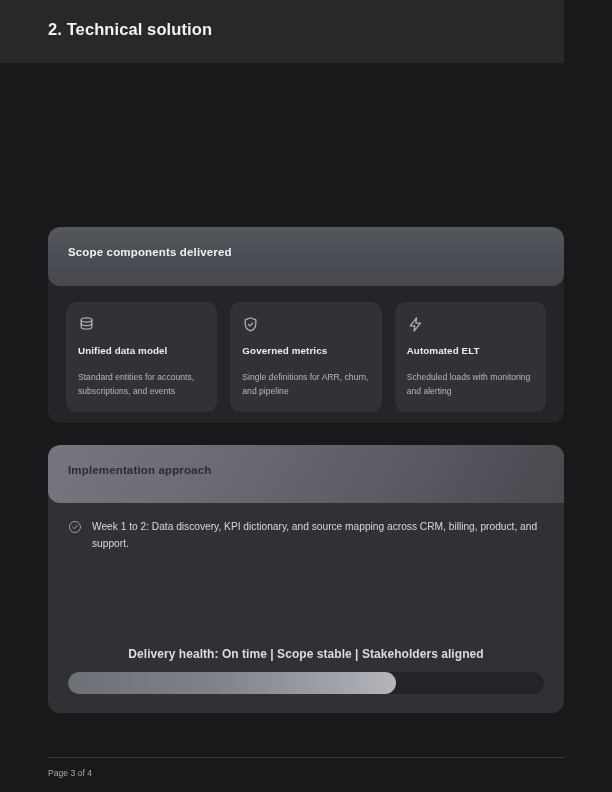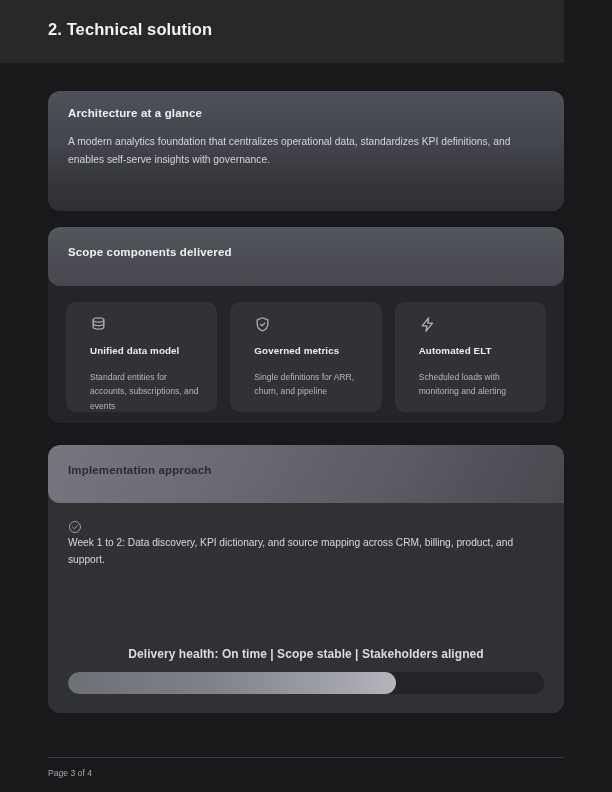--- a/index.html
+++ b/index.html
@@ -105,21 +105,21 @@
     top: 75px;
     width: 480px;
     display: flex;
     gap: 13px;
   }
   .component-card {
     width: 152px;
     height: 110px;
     background: #313236;
     border-radius: 10px;
-    padding: 14px 12px 0 24px;
+    padding: 14px 12px 0 12px;
     position: relative;
   }
   .component-card .ic {
     width: 17px;
     height: 17px;
     display: block;
     color: #aeb0b4;
   }
   .component-card .cc-title {
     margin-top: 12px;
@@ -165,21 +165,20 @@
   .steps {
     position: absolute;
     left: 20px;
     top: 73px;
     width: 476px;
   }
   .step {
     display: flex;
     align-items: flex-start;
     margin-bottom: 11px;
-    flex-direction: column;
   }
   .step-ic {
     width: 14px;
     height: 14px;
     flex: 0 0 14px;
     margin-top: 2px;
     margin-right: 10px;
     color: #9b9da1;
   }
   .step-text {
@@ -235,24 +234,20 @@
 </style>
 </head>
 <body>
 
 <div class="page">
 
   <div class="header-band">
     <div class="header-title">2. Technical solution</div>
   </div>
 
-  <div class="card card-architecture">
-    <div class="c-title">Architecture at a glance</div>
-    <div class="c-body">A modern analytics foundation that centralizes operational data, standardizes KPI definitions, and enables self-serve insights with governance.</div>
-  </div>
 
   <div class="card card-components">
     <div class="section-head">
       <div class="section-head-label">Scope components delivered</div>
     </div>
 
     <div class="component-grid">
 
       <div class="component-card">
         <span class="ic">

